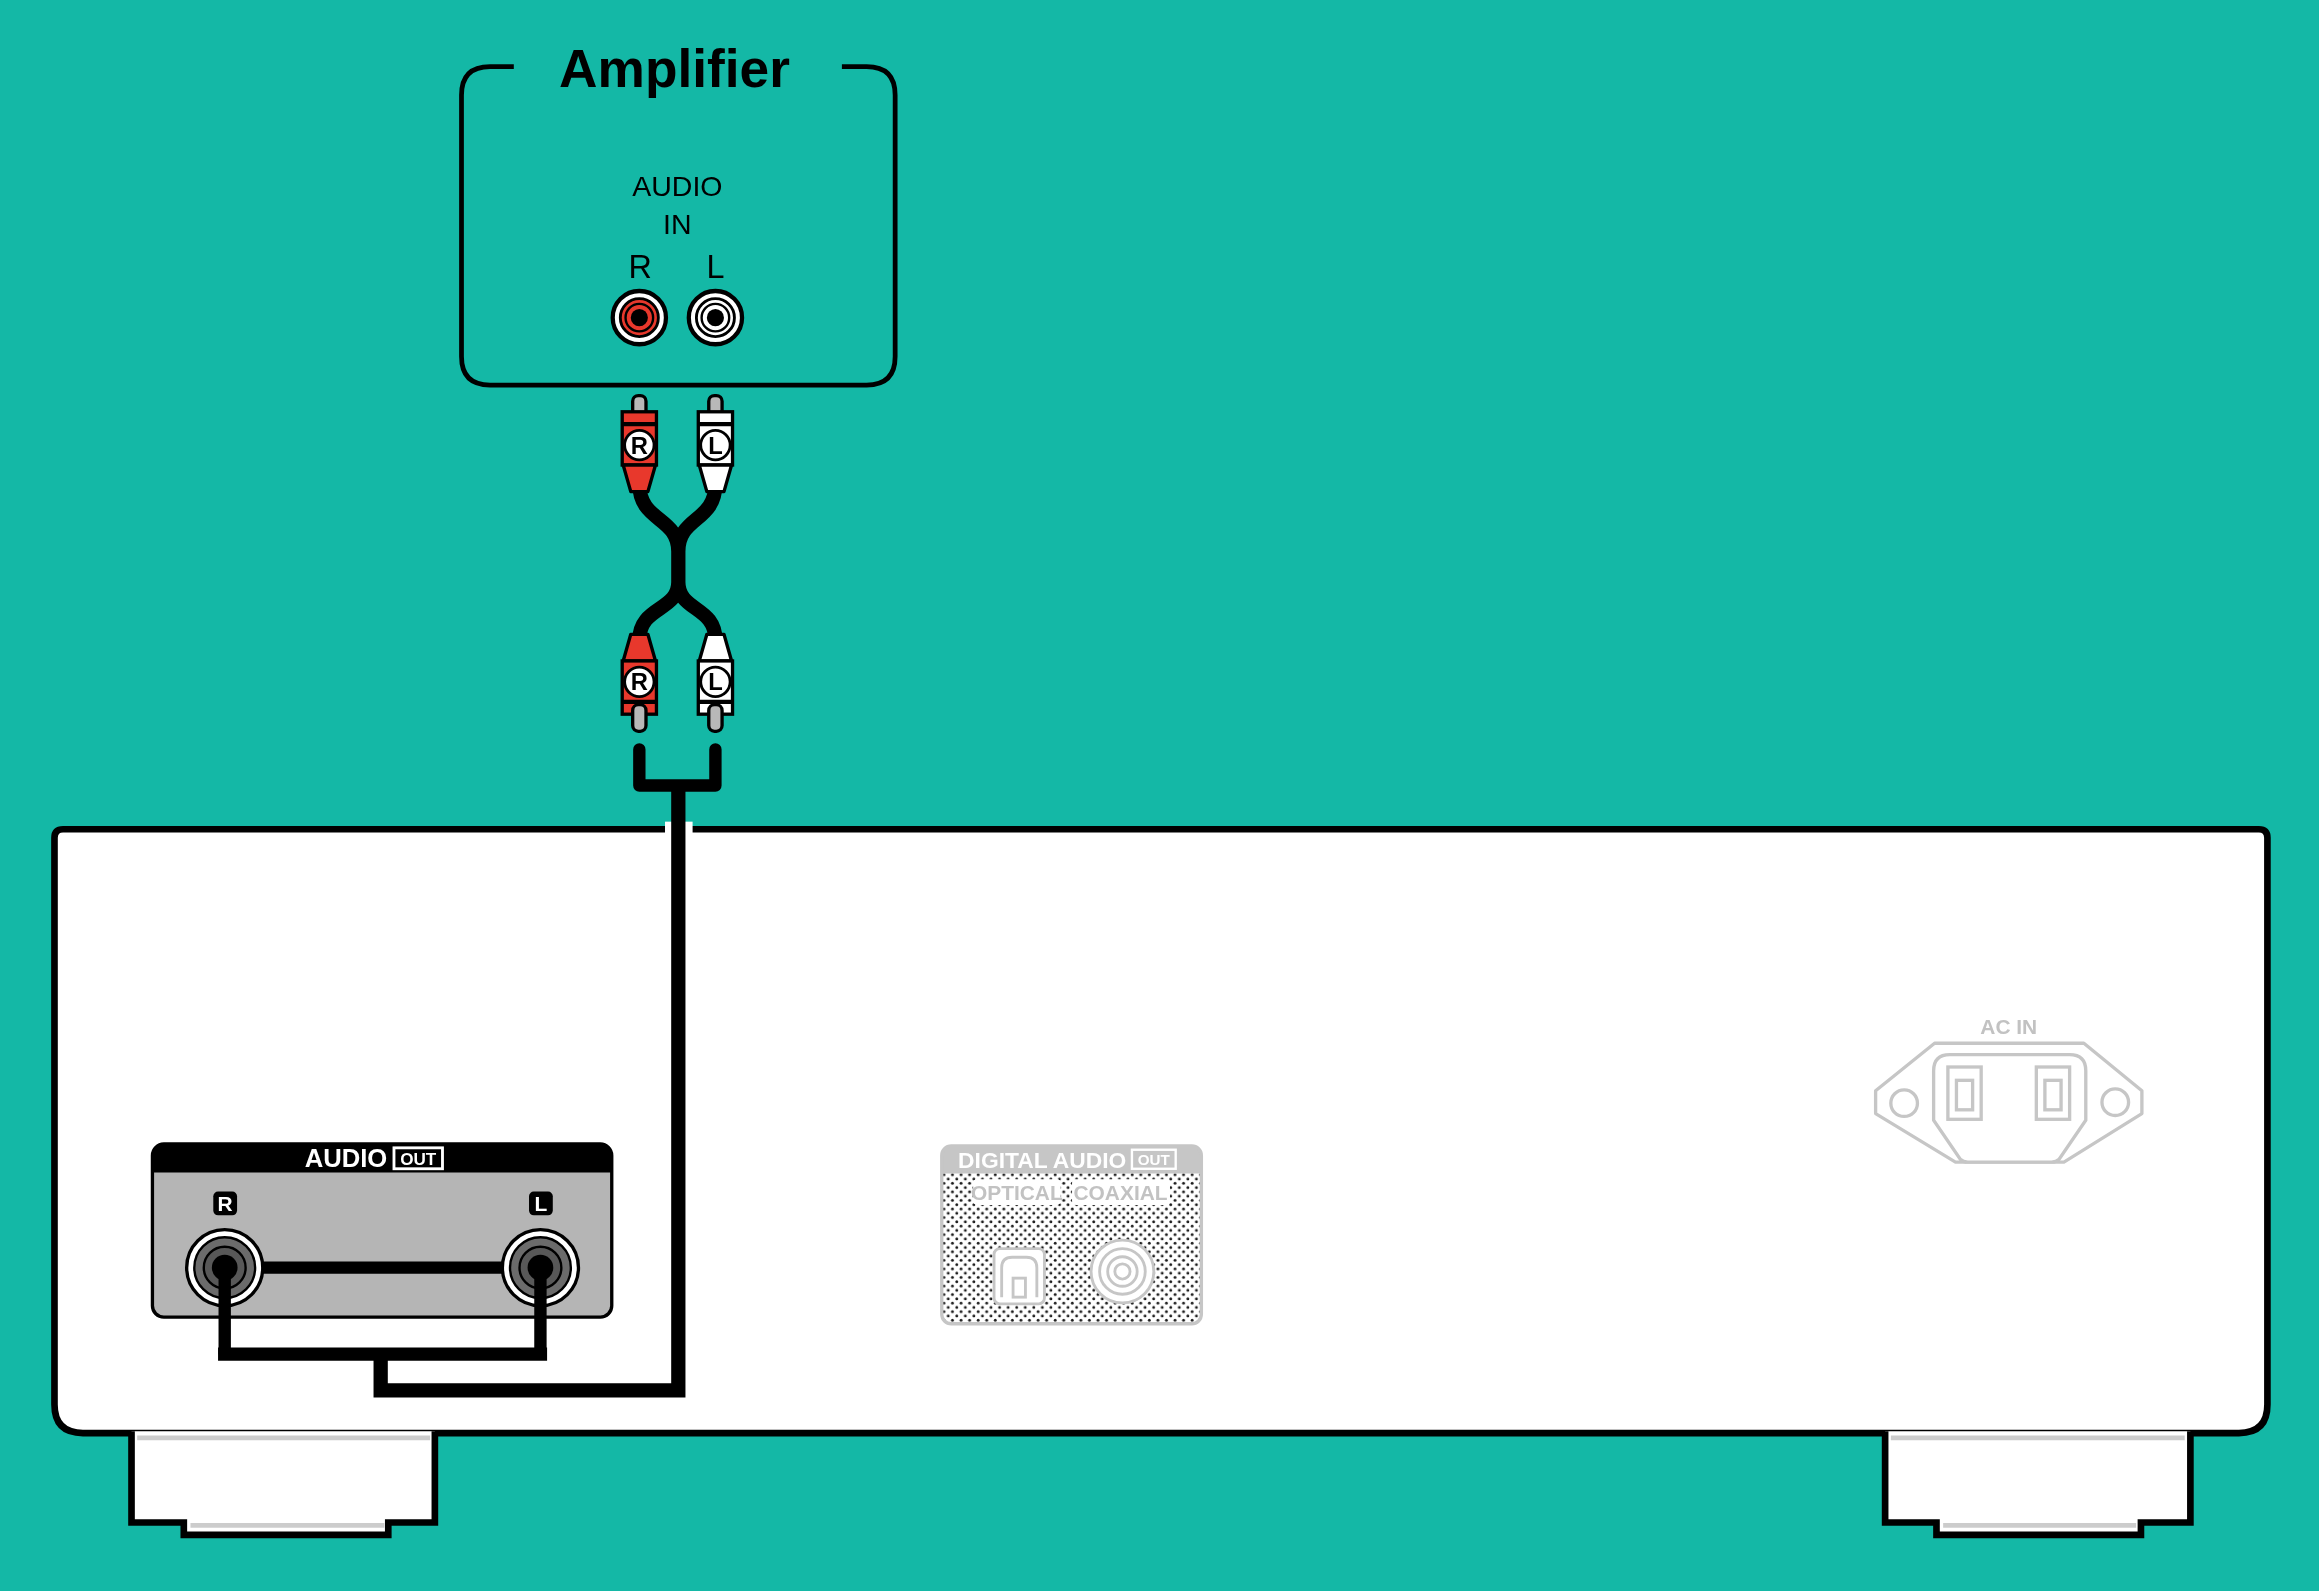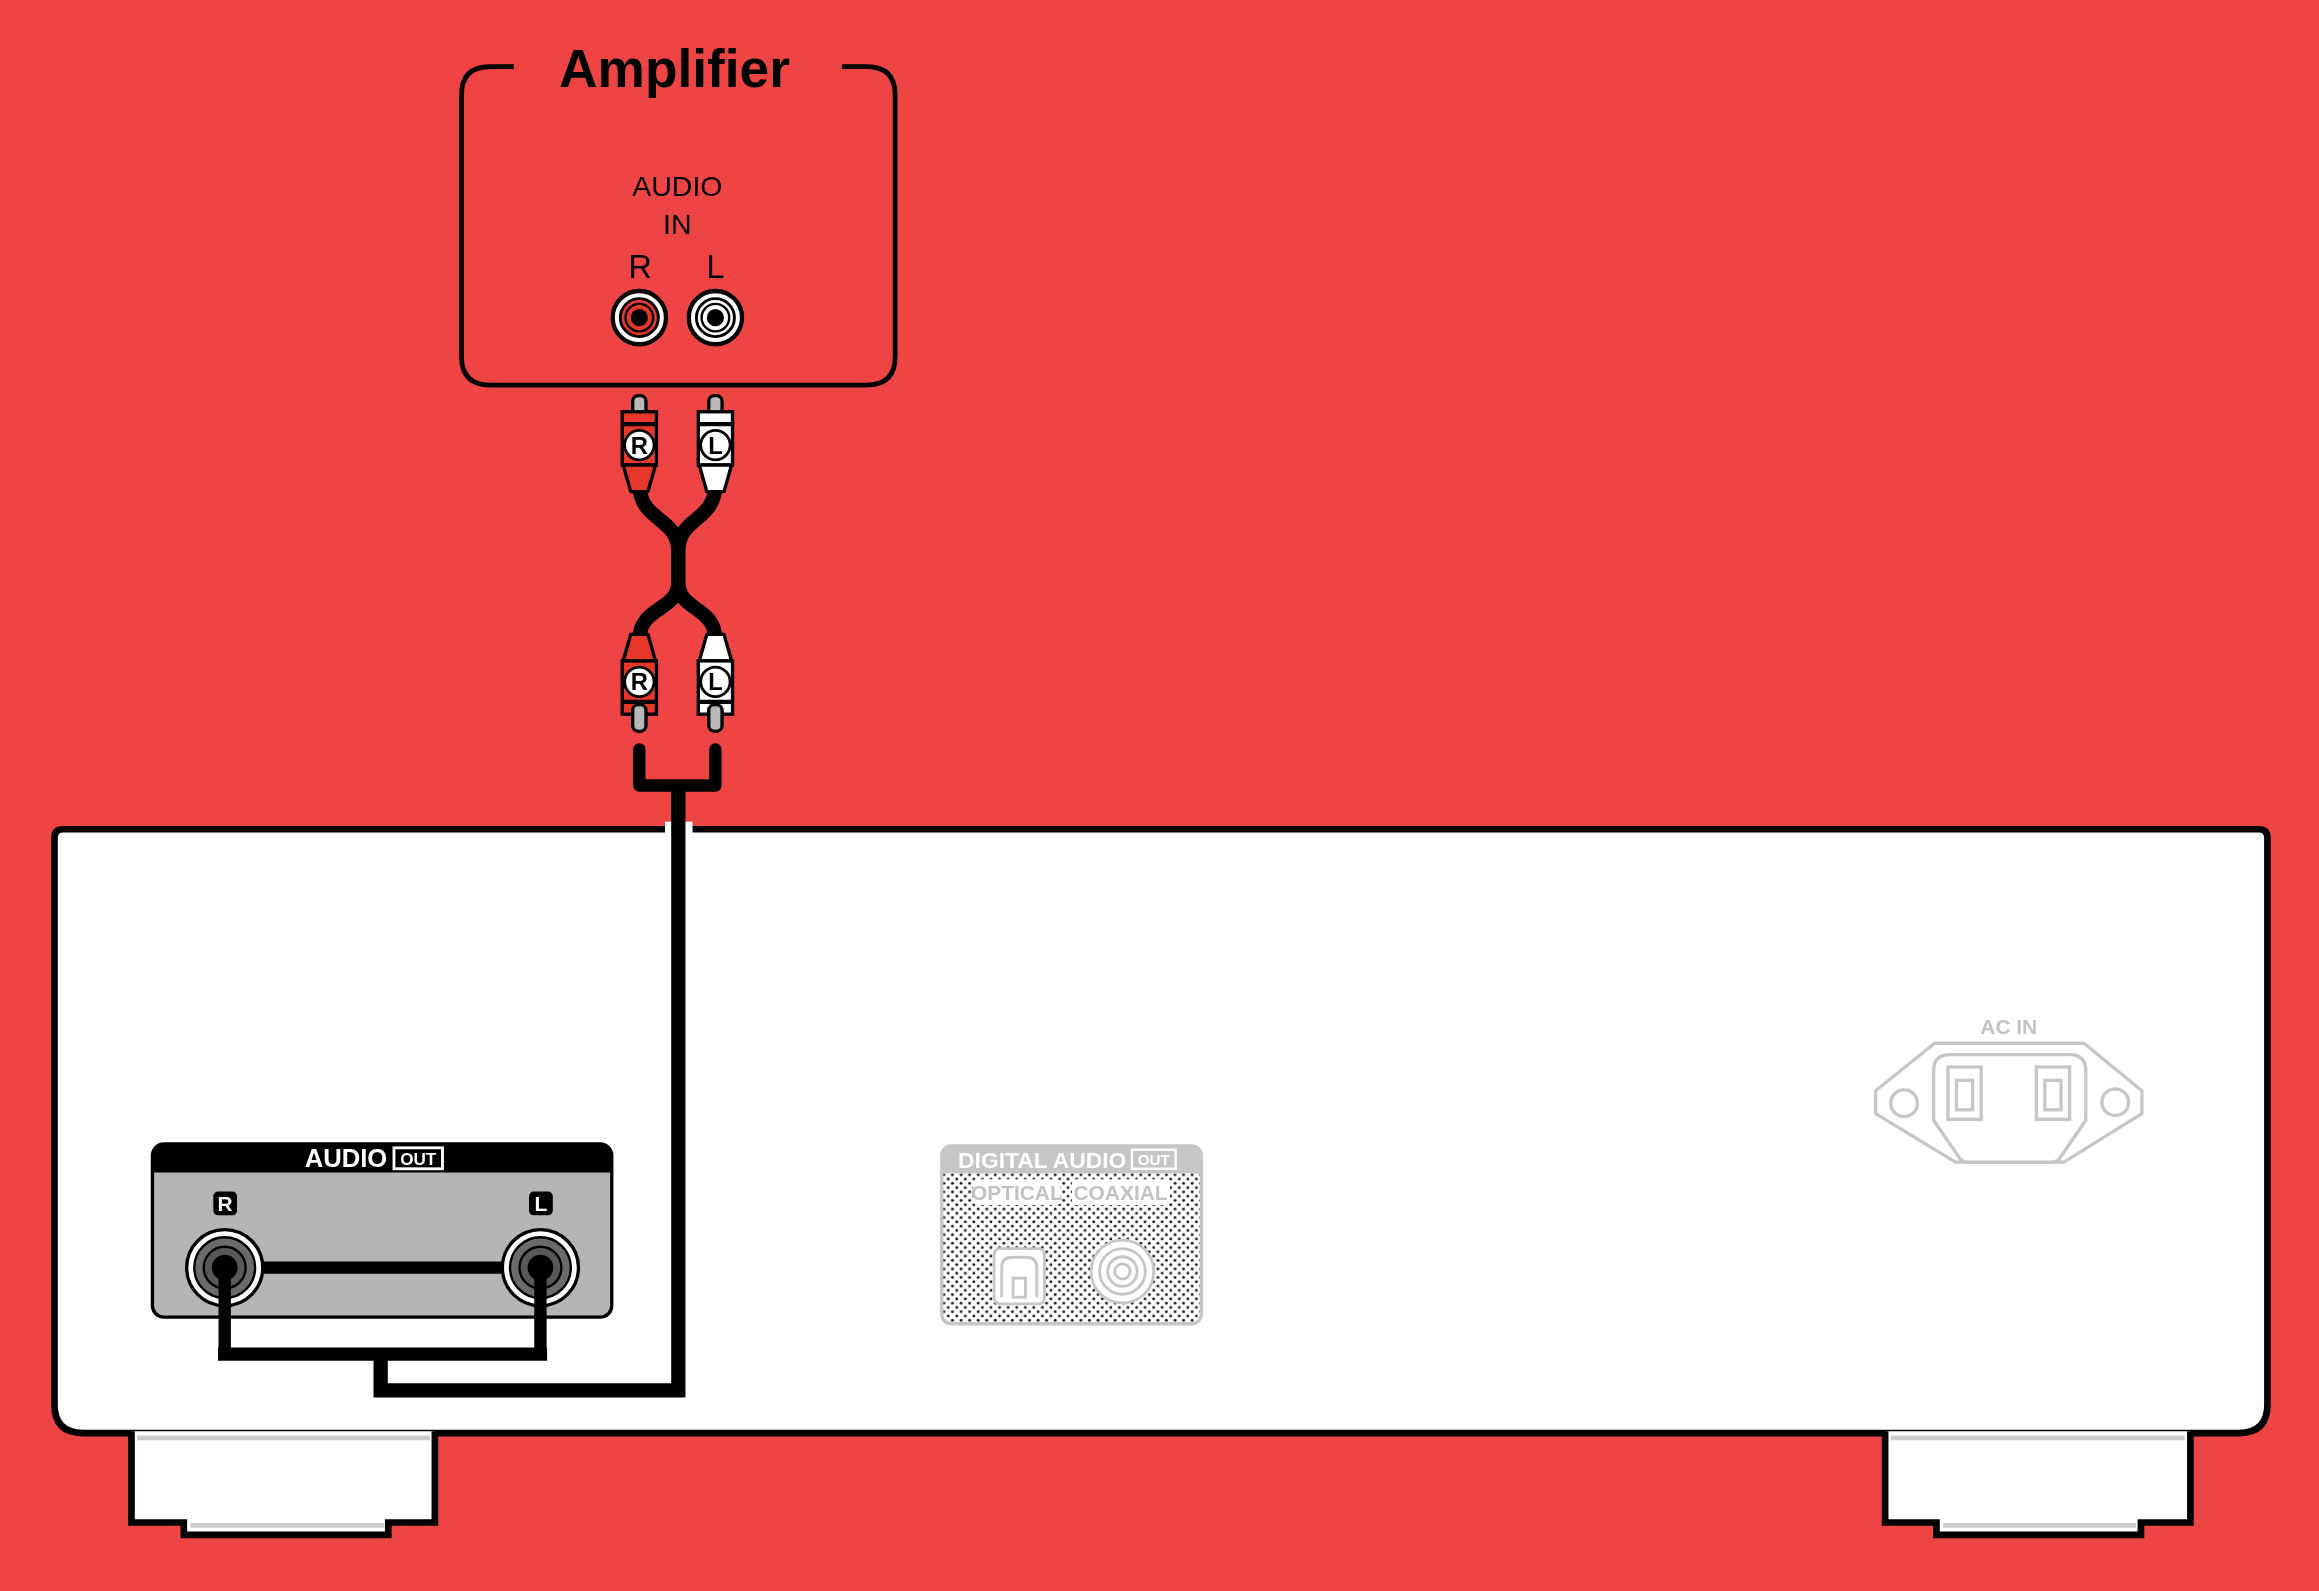--- a/index.html
+++ b/index.html
@@ -2,21 +2,21 @@
 <html style="font-size:15px"><head>
 <meta charset="utf-8">
 <style>
   :root{
     --rca-red:#e8382c;
     --panel-gray:#b5b5b5;
     --inactive:#c6c6c6;
     --ink:#000000;
   }
   html,body{margin:0;padding:0;background:#ffffff;}
-  .stage{position:relative;width:2320px;height:1591px;background:#ef4444;overflow:hidden;}
+  .stage{position:relative;width:2320px;height:1591px;background:#14b8a6;overflow:hidden;}
   svg{display:block;}
   text{font-family:"Liberation Sans","DejaVu Sans",sans-serif;fill:#000;}
   .t-title{font-size:56px;font-weight:600;}
   .t-med{font-size:30px;font-weight:500;}
   .t-rl{font-size:34px;font-weight:500;}
   .t-plug{font-size:25px;font-weight:700;}
   .t-hdr{font-size:27px;font-weight:700;fill:#ffffff;}
   .t-hdr-badge{font-size:18px;font-weight:700;fill:#ffffff;}
   .t-dhdr{font-size:24px;font-weight:700;fill:#ffffff;}
   .t-dbadge{font-size:16px;font-weight:700;fill:#ffffff;}

